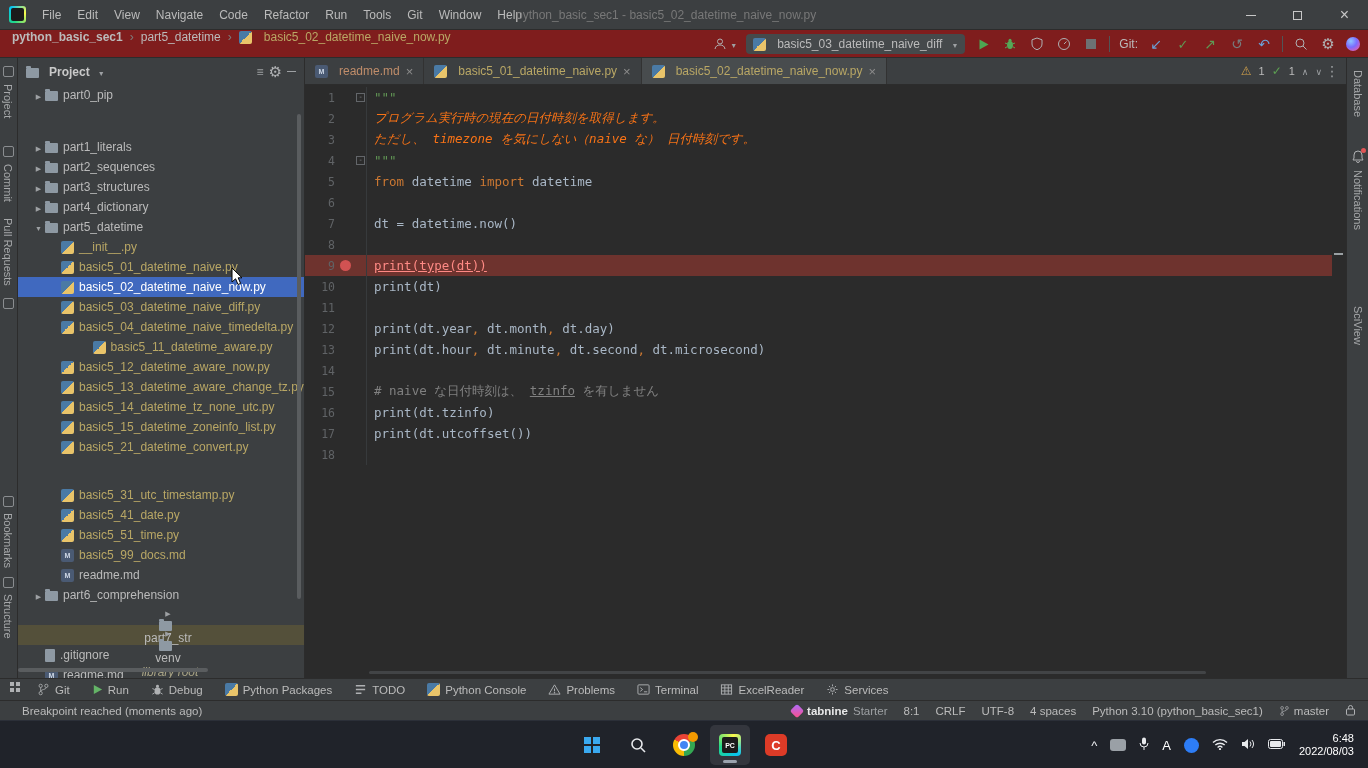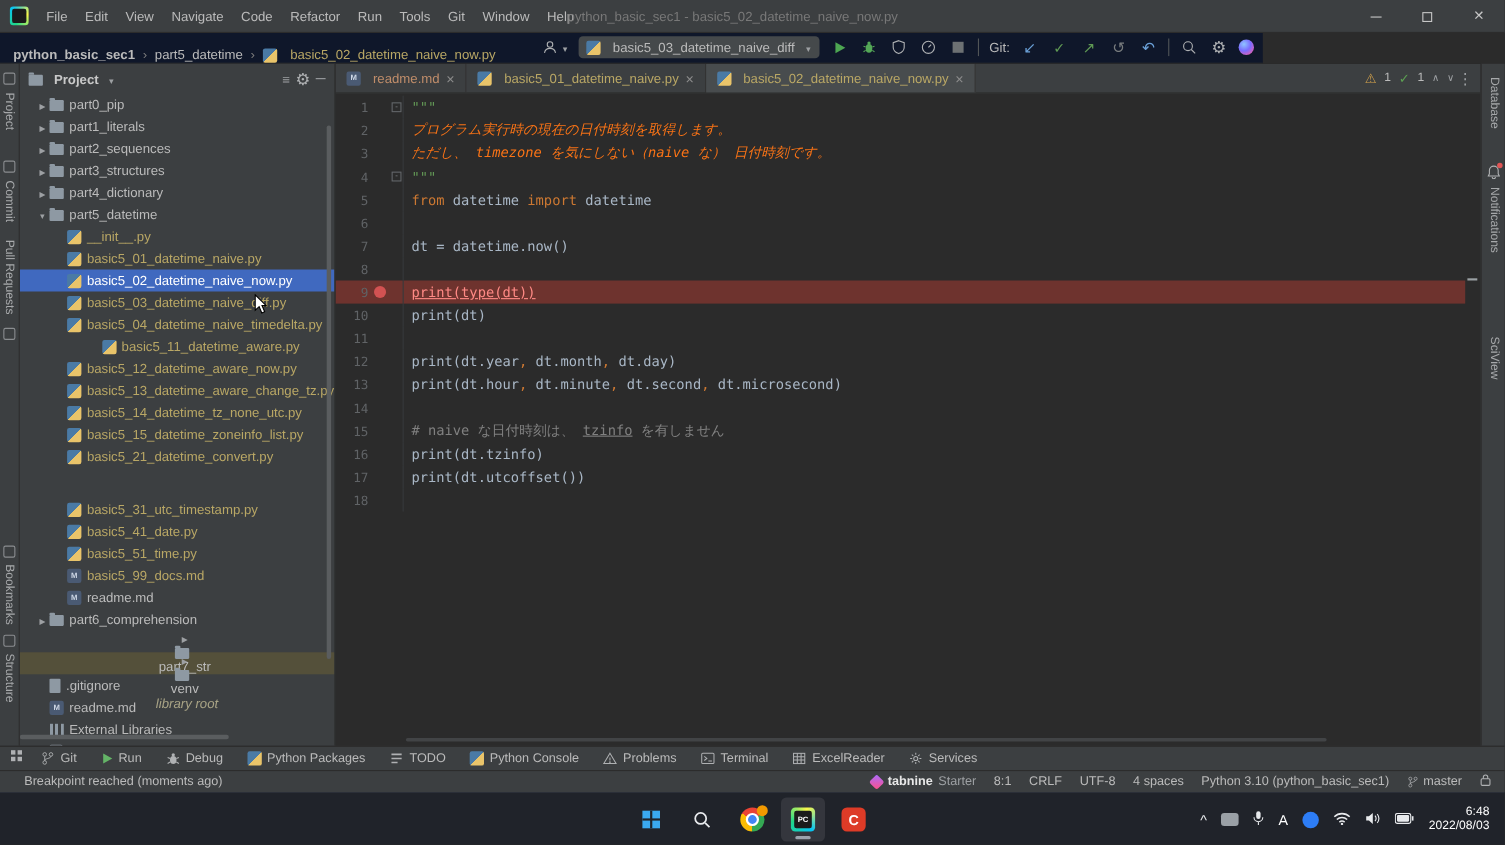--- a/index.html
+++ b/index.html
@@ -12,21 +12,21 @@
 .logo::after{content:"";position:absolute;inset:2px;background:#1b1b1b;border-radius:2px}
 #menubar{display:flex}
 .menu-item{padding:0 8px;line-height:30px;color:#bbb}
 #win-title{position:absolute;left:516px;color:#787878;line-height:30px;white-space:nowrap}
 #win-controls{position:absolute;right:0;top:0;display:flex;height:30px}
 .wc{width:47px;display:flex;align-items:center;justify-content:center;color:#c7c7c7}
 .min-glyph{width:10px;height:1px;background:#c7c7c7}
 .max-glyph{width:9px;height:9px;border:1px solid #c7c7c7}
 .close-glyph::before{content:"×";font-size:16px}
 
-#navbar{position:absolute;top:30px;left:0;width:1148px;height:28px;background:#0f172a;border-bottom:1px solid #2c2c2c;display:flex;align-items:flex-end}
+#navbar{position:absolute;top:30px;left:0;width:1368px;height:28px;background:#7f1d1d;border-bottom:1px solid #2c2c2c;display:flex;align-items:flex-start}
 #breadcrumbs{display:flex;align-items:center;padding-left:12px;gap:7px;white-space:nowrap}
 .crumb-root{color:#dadada;font-weight:bold}
 .crumb{color:#bbb}
 .crumb-file{color:#b9a765}
 .crumb-sep::before{content:"›";color:#7d7d7d}
 #nav-right{position:absolute;right:8px;display:flex;align-items:center;gap:9px;height:28px}
 .nav-ic{display:flex;align-items:center;justify-content:center;min-width:18px;height:22px}
 .caret::before{content:"▼";font-size:7px;color:#9da0a3;margin-left:3px}
 .run-config{display:flex;align-items:center;gap:6px;background:#45494b;border-radius:4px;padding:3px 7px;color:#bbb}
 .sep{width:1px;height:16px;background:#515557}
@@ -273,21 +273,21 @@
         <span class="ph-ic collapse-ic"></span>
         <span class="ph-ic gear"></span>
         <span class="hide-ic"></span>
       </div>
       <div id="project-tree">
           <div class="trow" style="padding-left: 14px;">
             <span class="chev right"></span>
             <span class="ticon i-folder"></span>
             <span class="tlabel">part0_pip</span>
           </div>
-          <div class="trow" style="padding-left: 14px;">
+          <div class="trow" style="padding-left: 14px; margin-top: 32px;">
             <span class="chev right"></span>
             <span class="ticon i-folder"></span>
             <span class="tlabel">part1_literals</span>
           </div>
           <div class="trow" style="padding-left: 14px;">
             <span class="chev right"></span>
             <span class="ticon i-folder"></span>
             <span class="tlabel">part2_sequences</span>
           </div>
           <div class="trow" style="padding-left: 14px;">

